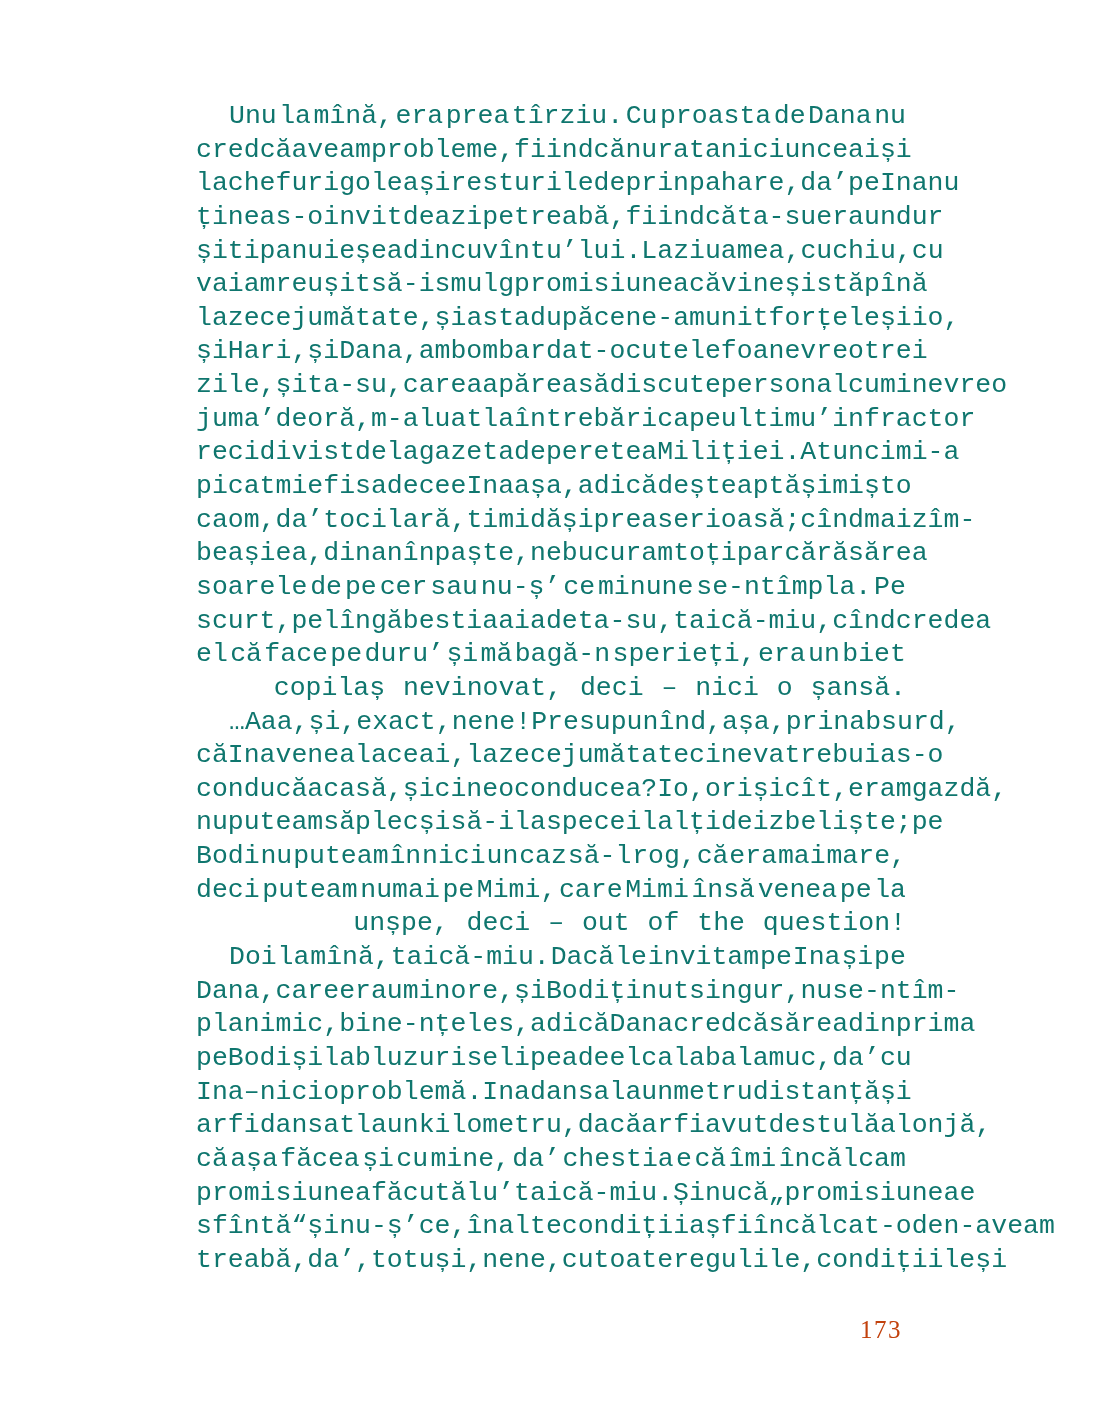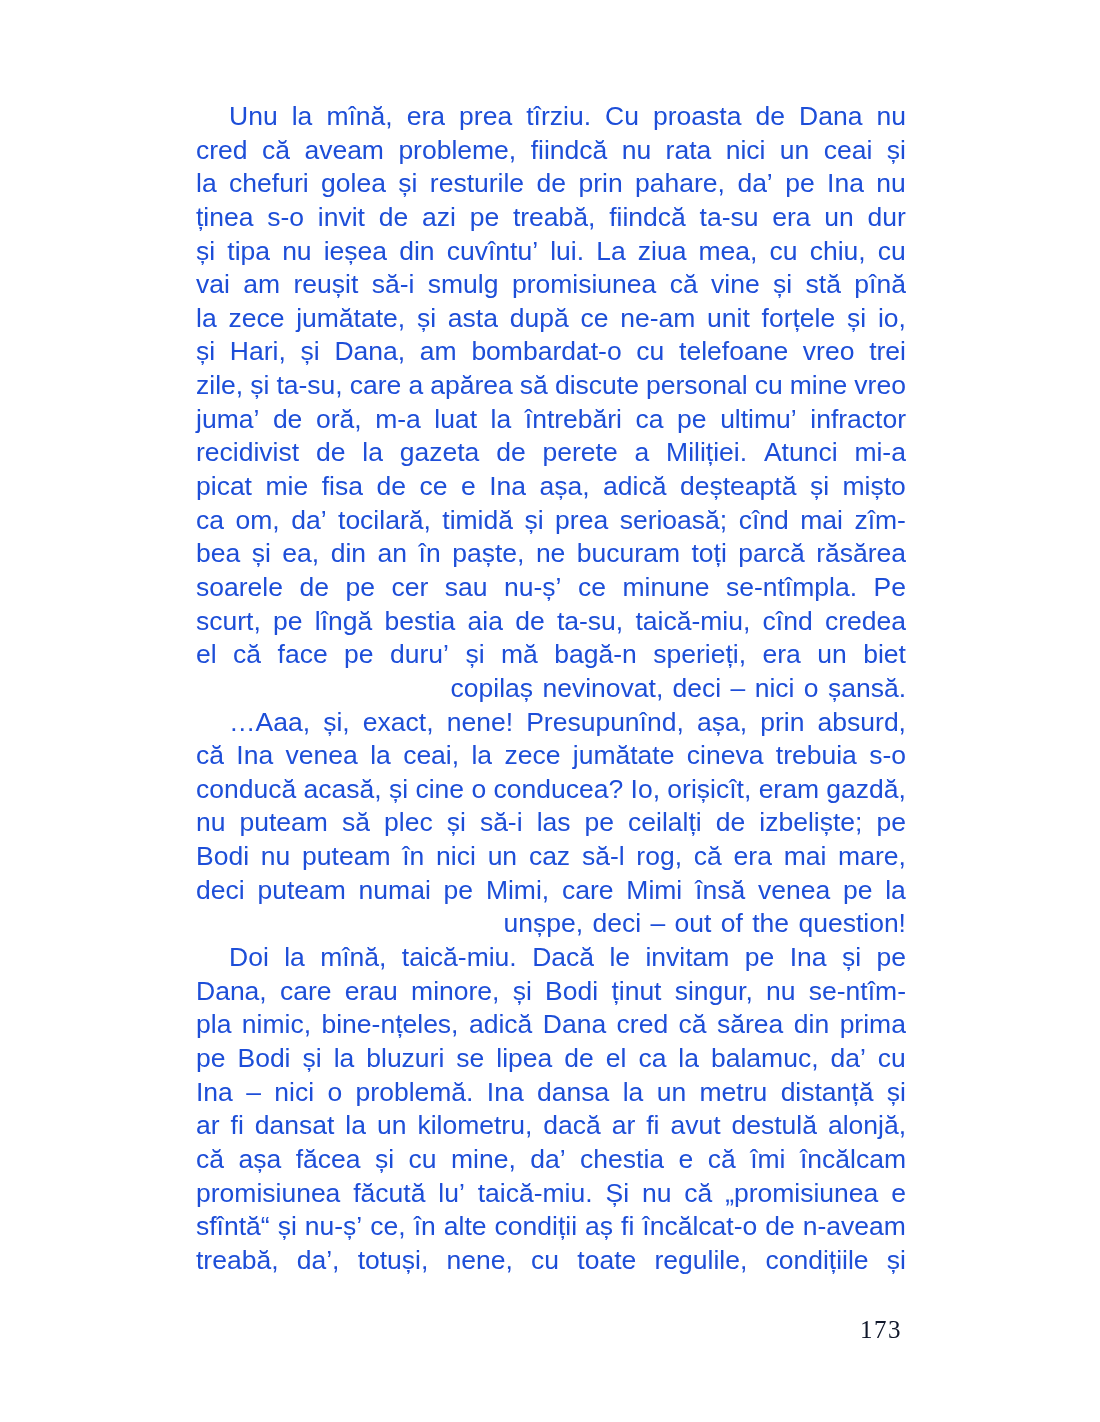--- a/index.html
+++ b/index.html
@@ -12,23 +12,23 @@
     width: 1100px;
     height: 1422px;
     background: #ffffff;
     overflow: hidden;
   }
   .text-block {
     position: absolute;
     left: 196px;
     top: 100px;
     width: 710px;
-    font-family: Liberation Sans, sans-serif;
+    font-family: Liberation Mono, monospace;
     font-size: 26.5px;
-    color: #1d4ed8;
+    color: #0f766e;
   }
   .para { margin: 0; padding: 0; }
   .line {
     height: 33.65px;
     line-height: 33.65px;
     display: flex;
     justify-content: space-between;
     white-space: nowrap;
     overflow: visible;
   }
@@ -43,21 +43,21 @@
   .page-number {
     position: absolute;
     top: 1313px;
     left: 196px;
     width: 706px;
     text-align: right;
     font-family: "Liberation Serif", "DejaVu Serif", serif;
     font-size: 25px;
     line-height: 33px;
     letter-spacing: 1.5px;
-    color: #0f172a;
+    color: #c2410c;
   }
 </style>
 </head>
 <body>
 
 <div class="page">
   <div class="text-block">
       <div class="para">
         <div class="line first">
           <span>Unu</span>

